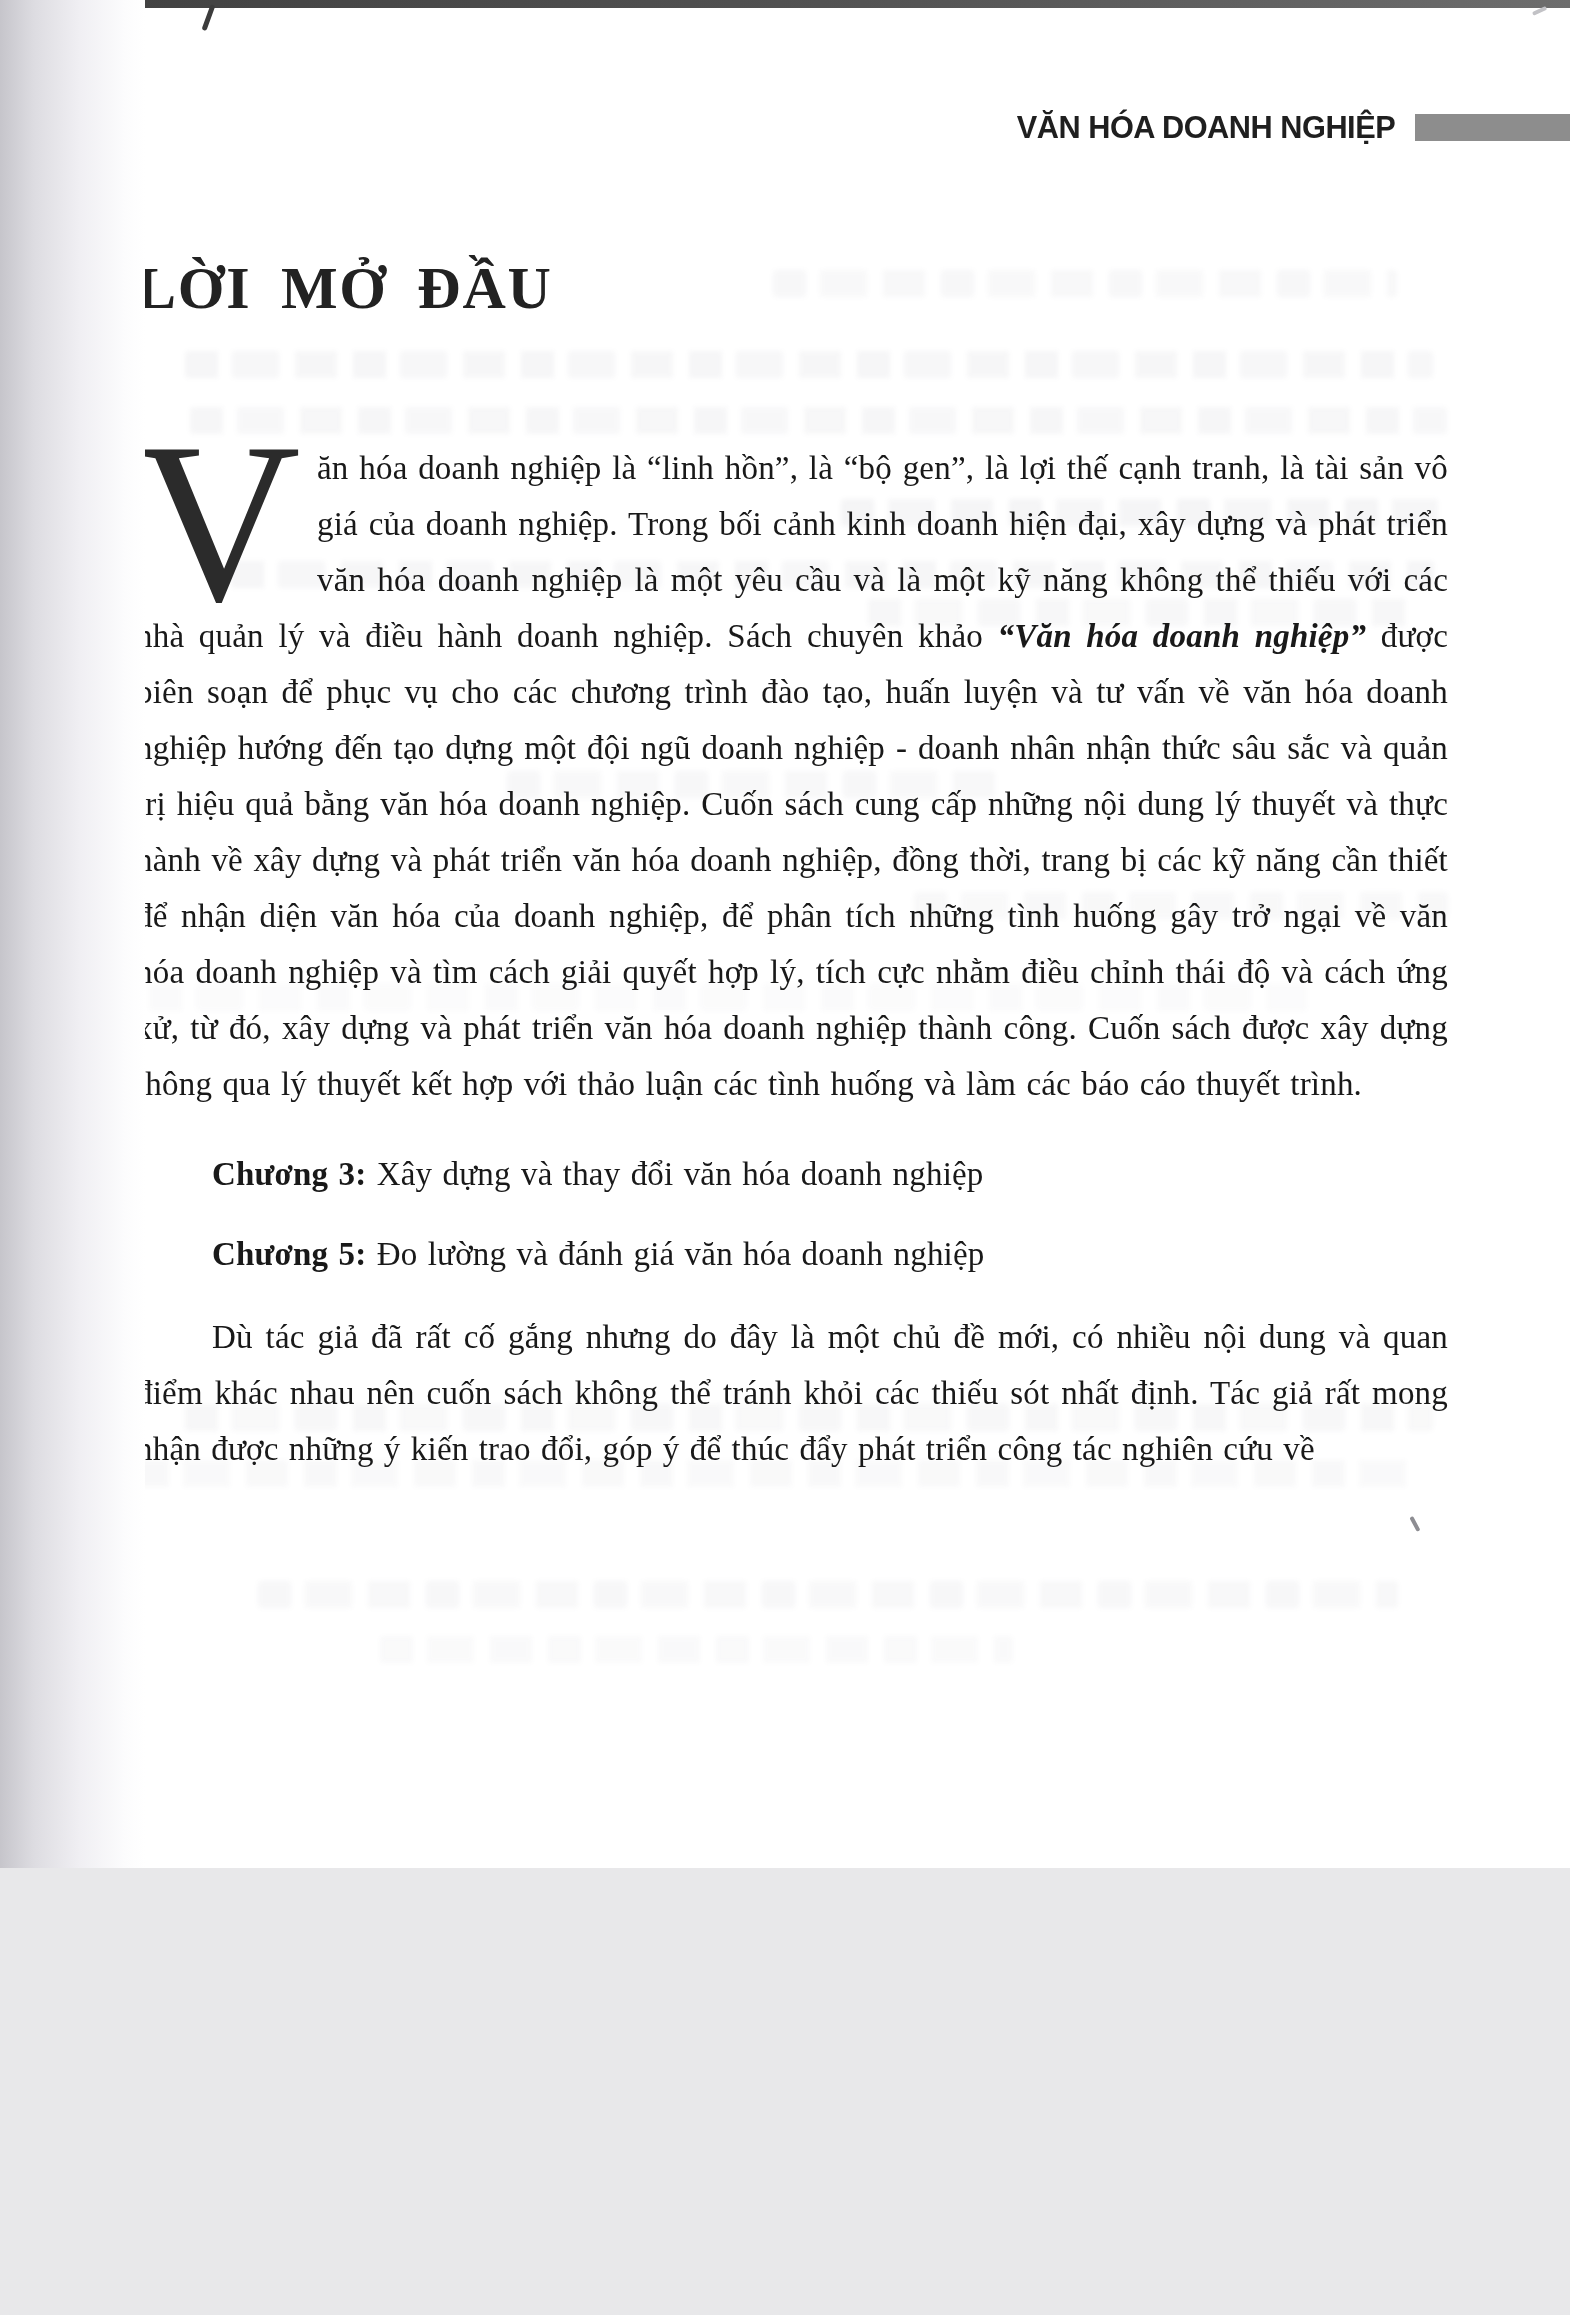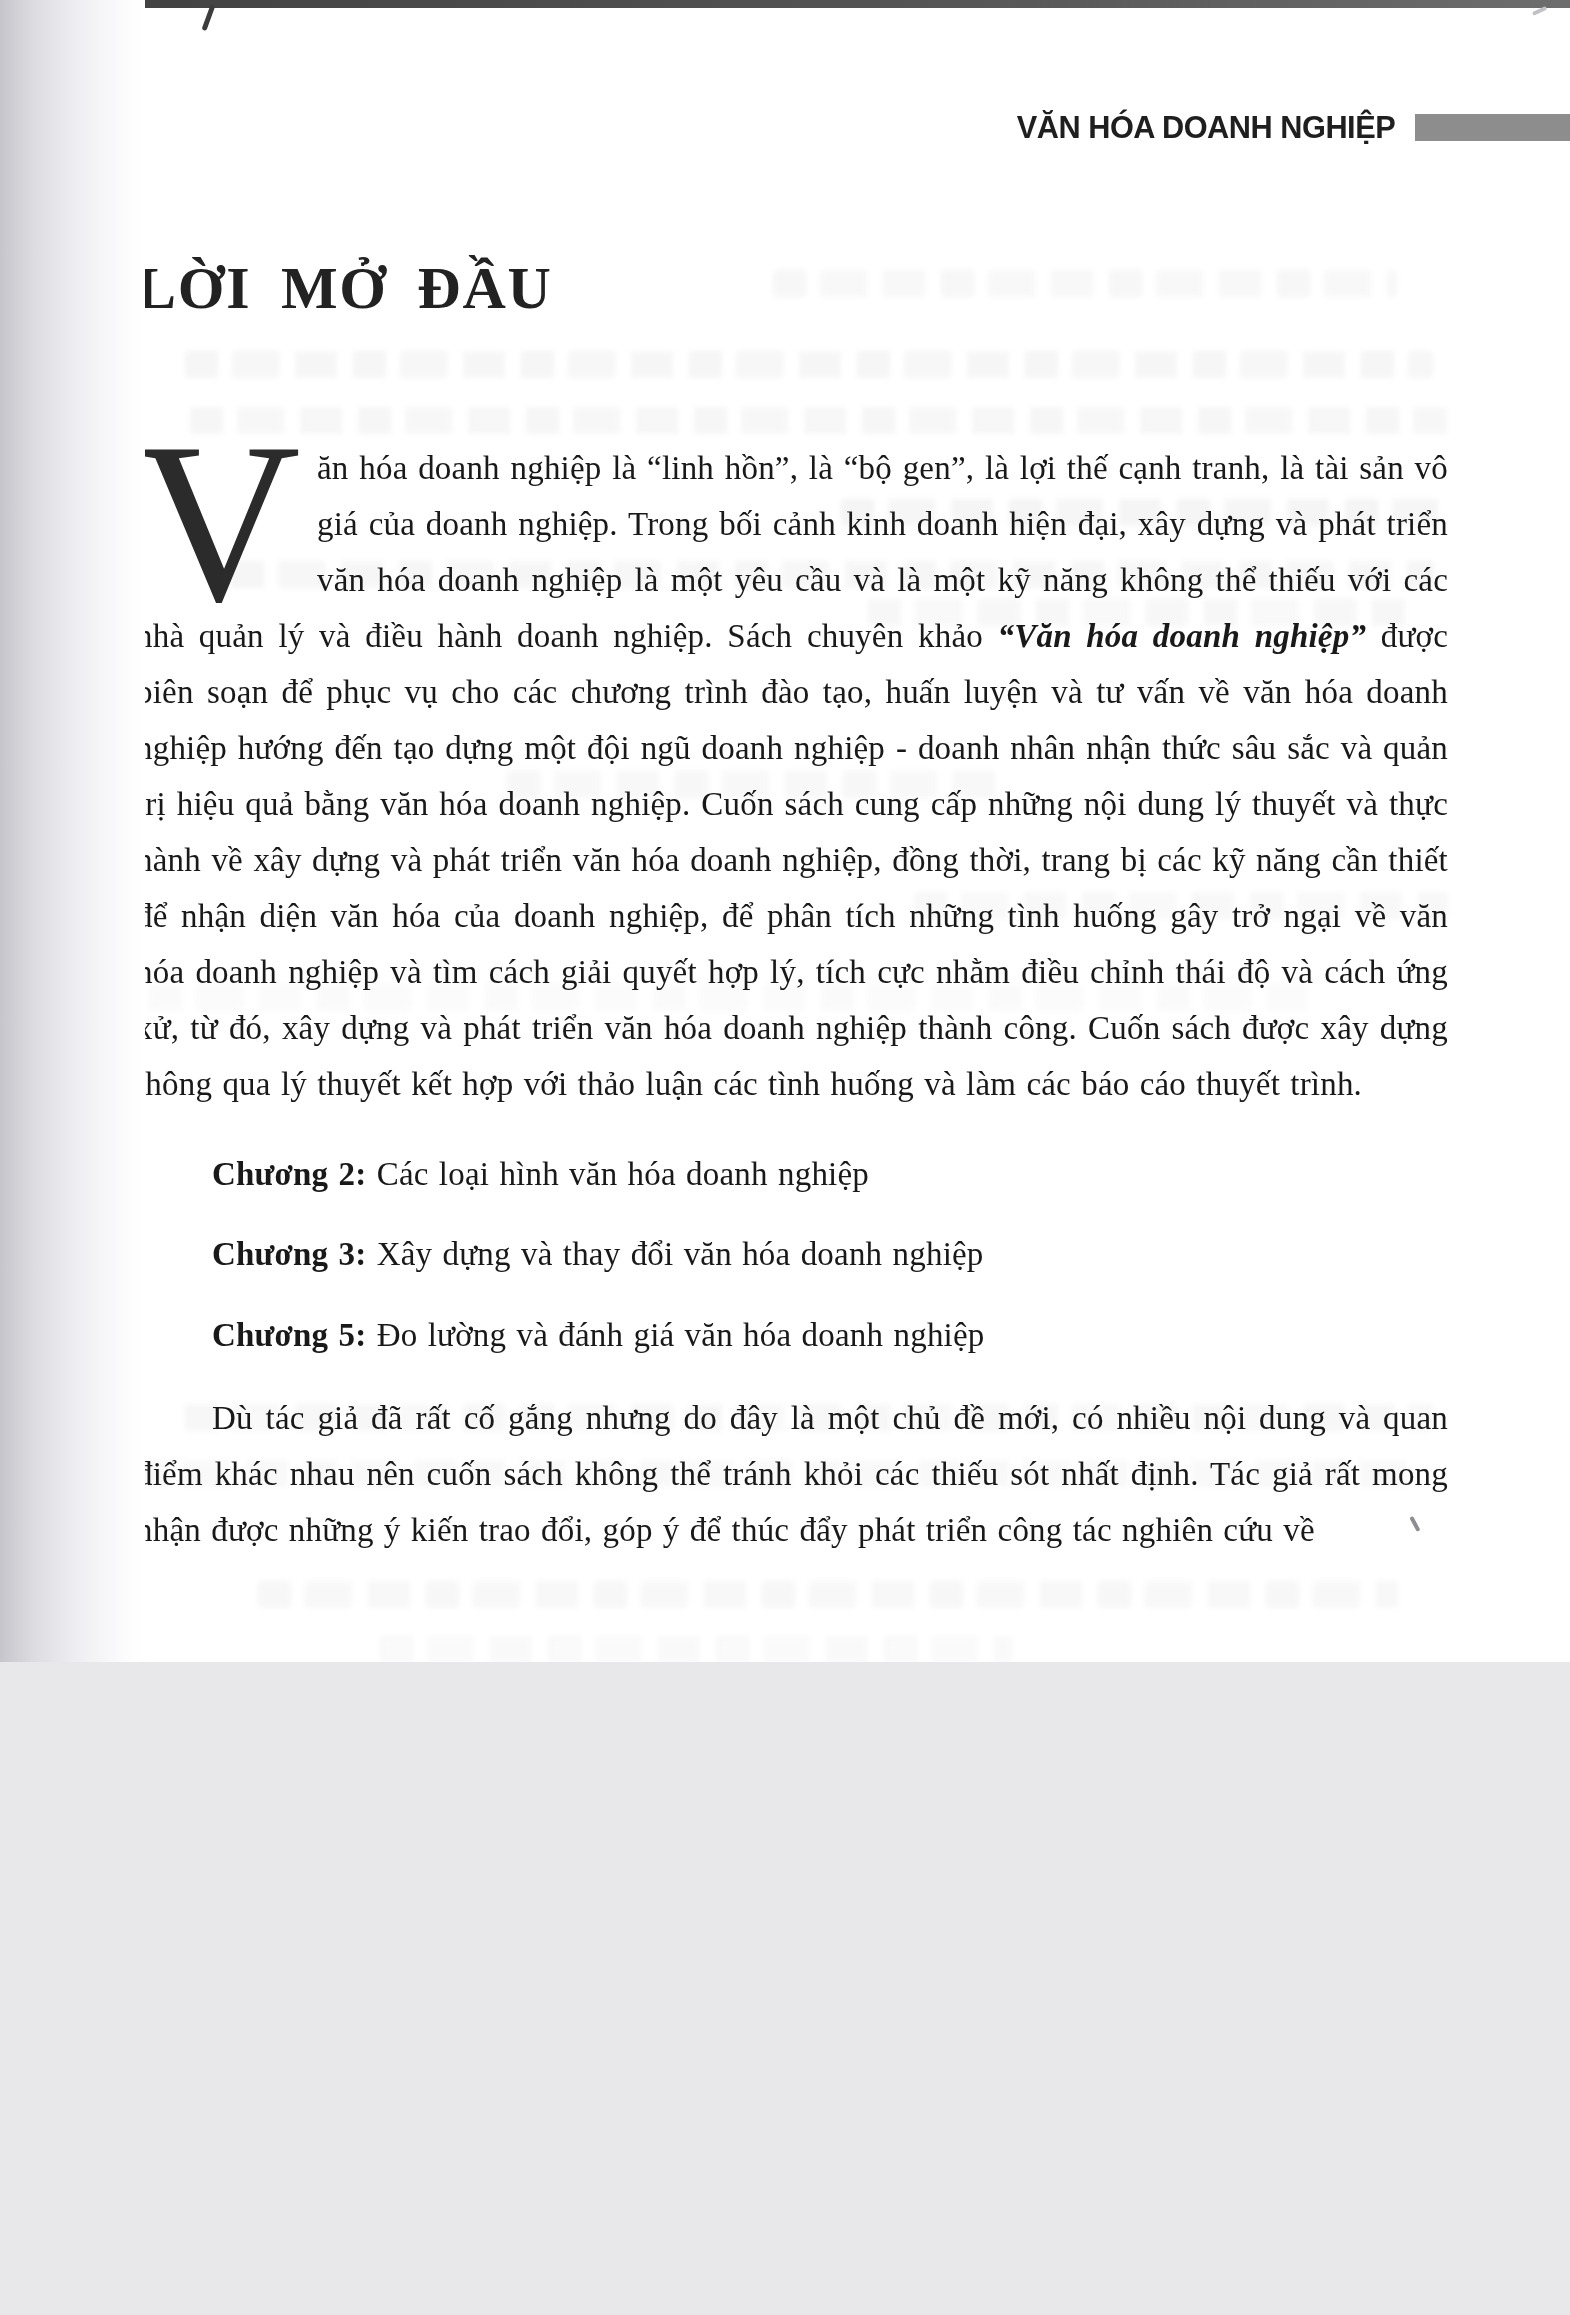--- a/index.html
+++ b/index.html
@@ -1,18 +1,18 @@
 <!DOCTYPE html>
 <html lang="vi" style="font-size:14.5px"><head>
 <meta charset="utf-8">
 <style>
   html,body{margin:0;padding:0;background:#e8e8ea;}
   .page{
     position:relative;
-    width:1570px;height:1662px;
+    width:1570px;height:1868px;
     background:#ffffff;
     overflow:hidden;
     font-family:"Liberation Serif","DejaVu Serif",serif;
     color:#1a1a1a;
   }
   
   .top-scan-bar{
     position:absolute;top:0;left:0;width:1570px;height:8.1px;
     background:linear-gradient(90deg,#3f3f3f 0%,#535353 55%,#6d6d6d 100%);
   }
@@ -138,24 +138,20 @@
 
   <div class="column">
 
     <p class="intro-para">
       <span class="dropcap">V</span><span>ăn hóa doanh nghiệp là “linh hồn”, là “bộ gen”, là lợi thế cạnh tranh, là tài sản vô giá của doanh nghiệp. Trong bối cảnh kinh doanh hiện đại, xây dựng và phát triển văn hóa doanh nghiệp là một yêu cầu và là một kỹ năng không thể thiếu với các nhà quản lý và điều hành doanh nghiệp. Sách chuyên khảo </span><span class="book-title">“Văn hóa doanh nghiệp”</span><span> được biên soạn để phục vụ cho các chương trình đào tạo, huấn luyện và tư vấn về văn hóa doanh nghiệp hướng đến tạo dựng một đội ngũ doanh nghiệp - doanh nhân nhận thức sâu sắc và quản trị hiệu quả bằng văn hóa doanh nghiệp. Cuốn sách cung cấp những nội dung lý thuyết và thực hành về xây dựng và phát triển văn hóa doanh nghiệp, đồng thời, trang bị các kỹ năng cần thiết để nhận diện văn hóa của doanh nghiệp, để phân tích những tình huống gây trở ngại về văn hóa doanh nghiệp và tìm cách giải quyết hợp lý, tích cực nhằm điều chỉnh thái độ và cách ứng xử, từ đó, xây dựng và phát triển văn hóa doanh nghiệp thành công. Cuốn sách được xây dựng thông qua lý thuyết kết hợp với thảo luận các tình huống và làm các báo cáo thuyết trình.</span>
     </p>
 
 
     <div class="chapter-list">
       <div class="chapter-item">
-        <span class="chapter-label">Chương 2:</span>
-        <span>Các loại hình văn hóa doanh nghiệp</span>
-      </div>
-      <div class="chapter-item">
         <span class="chapter-label">Chương 3:</span>
         <span>Xây dựng và thay đổi văn hóa doanh nghiệp</span>
       </div>
       <div class="chapter-item">
         <span class="chapter-label">Chương 5:</span>
         <span>Đo lường và đánh giá văn hóa doanh nghiệp</span>
       </div>
     </div>
 
     <p class="closing-para">Dù tác giả đã rất cố gắng nhưng do đây là một chủ đề mới, có nhiều nội dung và quan điểm khác nhau nên cuốn sách không thể tránh khỏi các thiếu sót nhất định. Tác giả rất mong nhận được những ý kiến trao đổi, góp ý để thúc đẩy phát triển công tác nghiên cứu về</p>

